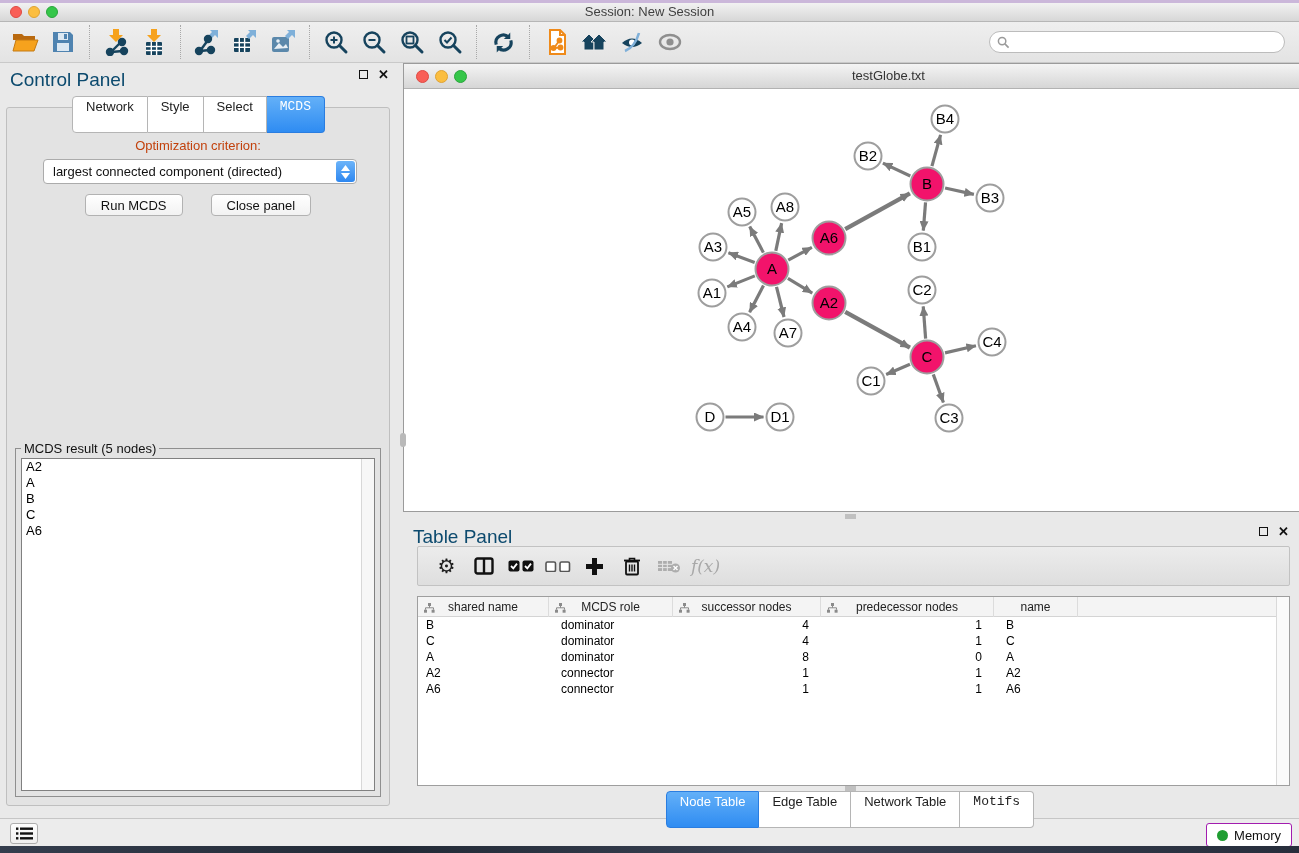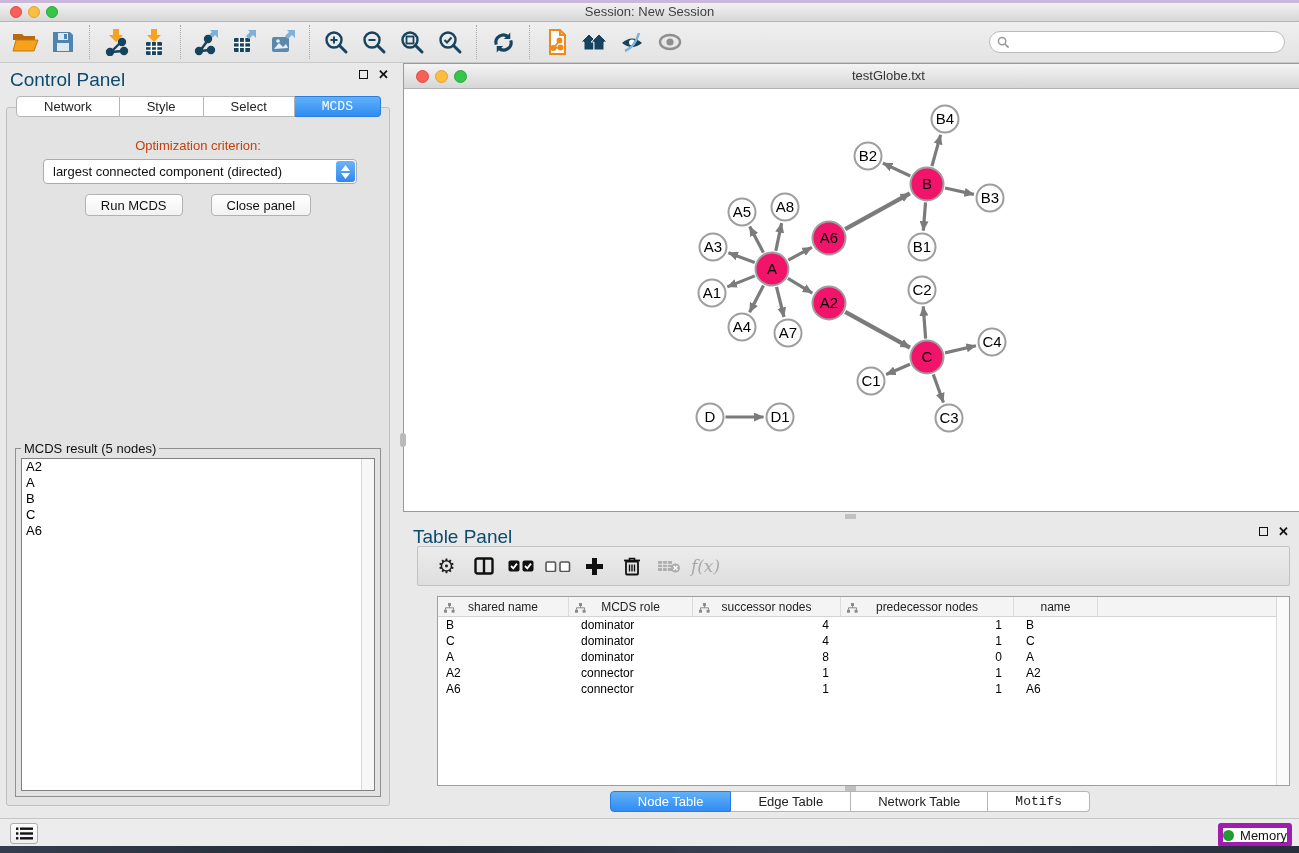--- a/index.html
+++ b/index.html
@@ -28,22 +28,22 @@
 
   
   .cp { position:absolute; left:0; top:63px; width:397px; height:755px; }
   .panel-head { position:relative; height:26px; }
   .panel-title { position:absolute; left:10px; top:6px; font-size:19px; color:#0c4a6e; }
   .panel-icons { position:absolute; right:8px; top:6px; display:flex; gap:10px; align-items:center; }
   .float-box { width:9px; height:9px; border:1.5px solid #111; display:inline-block; }
   .close-x { font-size:13px; font-weight:bold; color:#111; line-height:11px; }
 
   .seg-tabs { display:flex; justify-content:center; position:absolute; z-index:3; }
-  .seg-tab { background:#fff; border:1px solid #b5b5b5; border-left:none; padding:2px 27px;
-             font-size:13px; color:#222; height:21px; line-height:16px; }
+  .seg-tab { background:#fff; border:1px solid #b5b5b5; border-left:none; padding:2px 13px;
+             font-size:13px; color:#222; height:37px; line-height:16px; }
   .seg-tab:first-child { border-left:1px solid #b5b5b5; border-radius:4px 0 0 4px; }
   .seg-tab:last-child { border-radius:0 4px 4px 0;font-family:Liberation Mono, monospace; }
   .seg-tab.active { background:linear-gradient(#63b0f8,#2f8cf2); border-color:#2a7de0; color:#fff; }
   .cp-tabs { left:0; right:0; top:33px; }
 
   .cp-box { position:absolute; left:6px; top:44px; width:384px; height:699px;
             background:#e3e3e3; border:1px solid #bfbfbf; border-radius:3px; }
   .opt-label { position:absolute; left:0; right:0; top:30px; text-align:center; font-size:13px; color:#c2410c; }
   .mac-select { position:absolute; left:36px; top:51px; width:314px; height:25px; background:#fff;
                 border:1px solid #ababab; border-radius:4px; }
@@ -83,39 +83,39 @@
   
   .tp { position:absolute; left:403px; top:520px; width:894px; height:298px; }
   .tp-toolbar { position:absolute; left:14px; right:7px; top:26px; height:40px;
                 background:linear-gradient(#ececec,#dedede); border:1px solid #c2c2c2; border-radius:2px;
                 display:flex; align-items:center; padding-left:10px; }
   .tp-ico { width:37px; height:36px; display:flex; align-items:center; justify-content:center; }
   .gear-glyph { font-size:20px; color:#1c1c1c; }
   .fx { font-family:"DejaVu Serif",serif; font-style:italic; font-size:17px; color:#a8a8a8; }
 
   .grid { position:absolute; left:14px; right:7px; top:76px; bottom:32px; background:#fff;
-          border:1px solid #9e9e9e; overflow:hidden;margin-left:20px; }
+          border:1px solid #9e9e9e; overflow:hidden; }
   .grid-head { display:flex; height:20px; background:#f4f4f4; border-bottom:1px solid #d4d4d4; }
   .th { display:flex; align-items:center; justify-content:center; gap:5px; font-size:12px; color:#222;
         border-right:1px solid #dcdcdc; height:20px; position:relative; }
   .th .tree { position:absolute; left:6px; top:5px; }
   .tr { display:flex; height:16px; }
   .td { font-size:12px; color:#000; line-height:16px; white-space:nowrap; overflow:hidden; }
   .grid-scroll { position:absolute; right:0; top:0; bottom:0; width:13px; background:#fafafa;
                  border-left:1px solid #d9d9d9; }
   .tp-tabs { left:0; right:0; top:271px; }
 
   
   .statusbar { position:absolute; left:0; top:818px; width:100%; height:28px; background:#ececec;
                border-top:1px solid #c6c6c6; }
   .list-btn { position:absolute; left:10px; top:4px; width:28px; height:21px;
               background:linear-gradient(#fdfdfd,#efefef); border:1px solid #adadad; border-radius:3px;
               display:flex; align-items:center; justify-content:center; }
-  .memory-btn { position:absolute; right:7px; top:4px; height:24px; padding:0 0;
-                background:#fff; border:5px solid #a21caf; border-radius:3px;
+  .memory-btn { position:absolute; right:7px; top:4px; height:24px; padding:0 10px;
+                background:#fff; border:1px solid #a21caf; border-radius:3px;
                 display:flex; align-items:center; gap:6px; font-size:13px; color:#111; }
   .mem-dot { width:11px; height:11px; border-radius:50%; background:#1f9d31; }
   .desktop-strip { position:absolute; left:0; top:846px; width:100%; height:7px;
      background:linear-gradient(90deg,#343d4d,#222a36 30%,#3a4254 60%,#272e3c); }
 </style>
 </head>
 <body>
 
 <div class="app">
 

